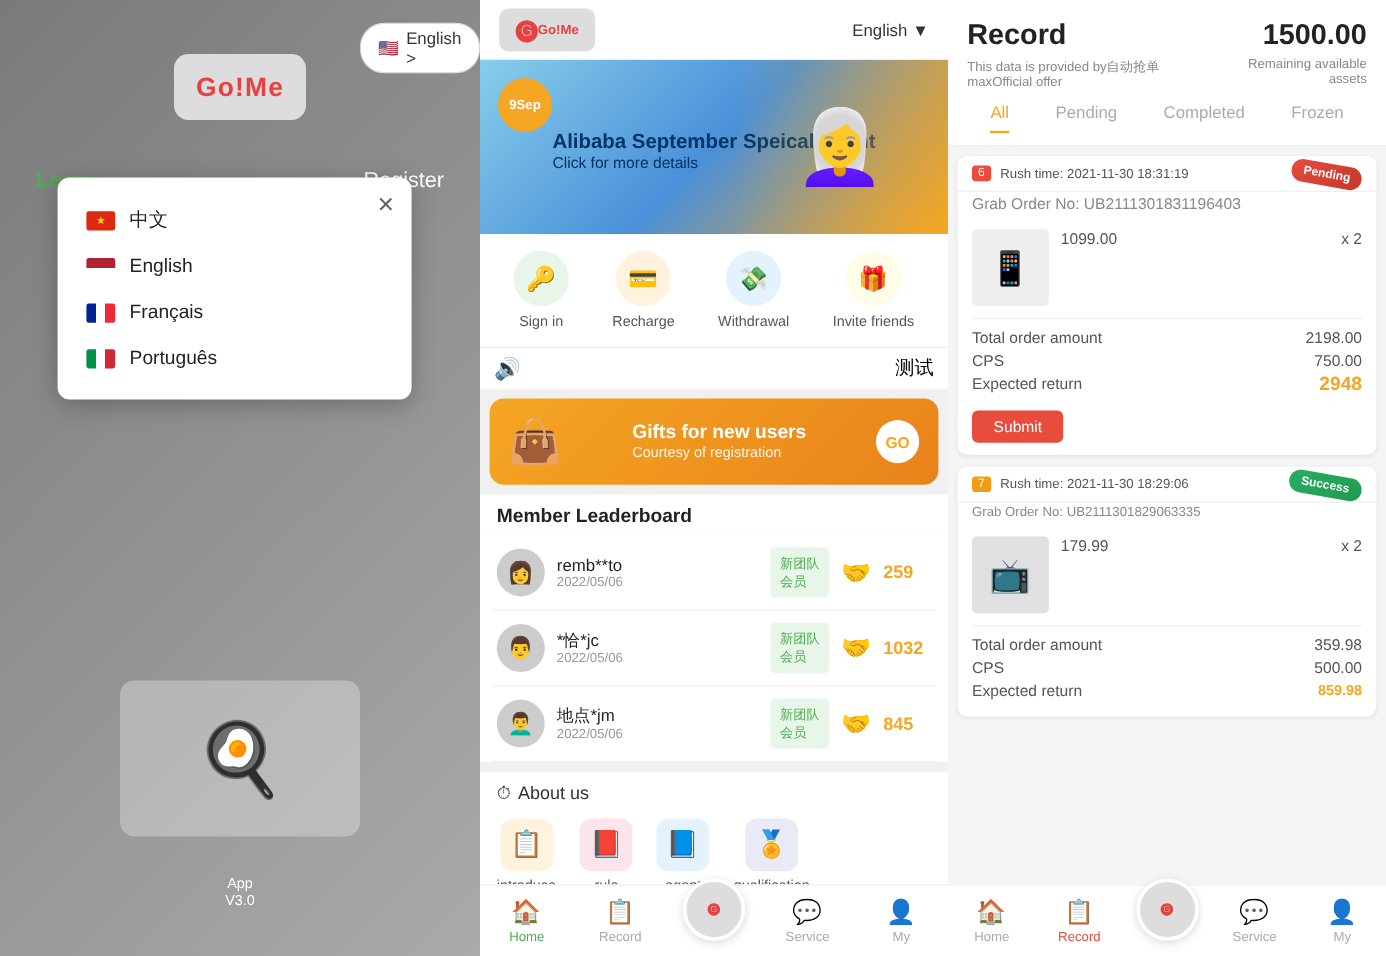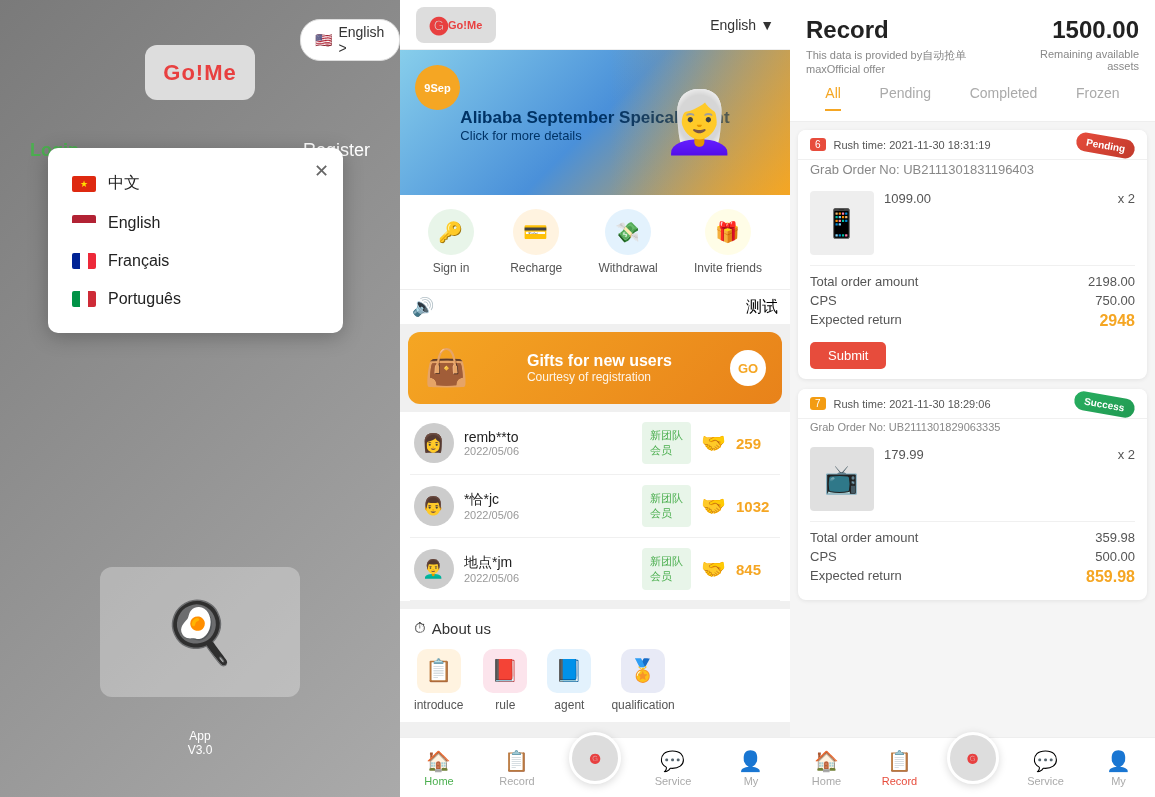--- a/index.html
+++ b/index.html
@@ -647,20 +647,21 @@
 
     <div class="promo-banner">
       <div style="font-size:36px;">👜</div>
       <div class="promo-text">
         <div class="promo-title">Gifts for new users</div>
         <div class="promo-sub">Courtesy of registration</div>
       </div>
       <div class="promo-go">GO</div>
     </div>
 
+    <div class="section-title">Member Leaderboard</div>
     <div class="leaderboard">
       <div class="leader-row">
         <div class="leader-avatar">👩</div>
         <div class="leader-info">
           <div class="leader-name">remb**to</div>
           <div class="leader-date">2022/05/06</div>
         </div>
         <div class="leader-badge">新团队<br>会员</div>
         <div class="leader-icon">🤝</div>
         <div class="leader-score">259</div>
@@ -824,21 +825,21 @@
           <div class="total-row">
             <span>Total order amount</span>
             <span>359.98</span>
           </div>
           <div class="total-row">
             <span class="cps-label">CPS</span>
             <span>500.00</span>
           </div>
           <div class="total-row" style="justify-content:space-between;">
             <span>Expected return</span>
-            <span style="color:#f5a623;font-size:16px;font-weight:bold;">859.98</span>
+            <span style="color:#f5a623;font-size:12px;font-weight:bold;">859.98</span>
           </div>
         </div>
       </div>
     </div>
   </div>
 
   <div class="right-bottom-nav">
     <div class="right-nav-item">
       <span class="right-nav-icon">🏠</span>
       <span class="right-nav-label">Home</span>

